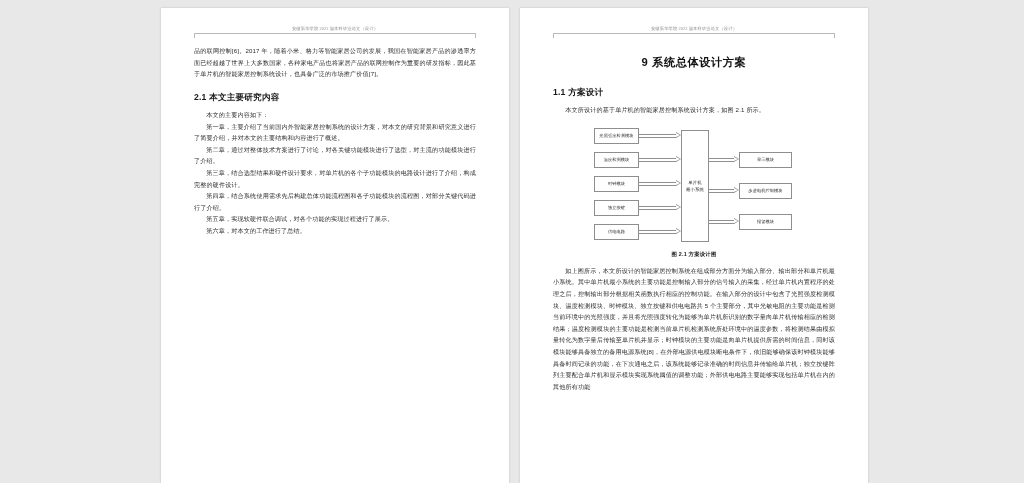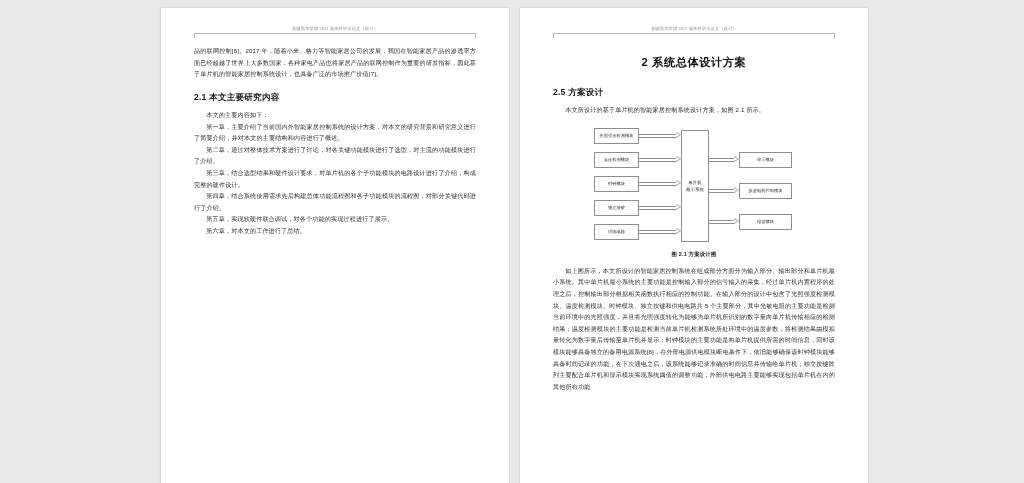--- a/index.html
+++ b/index.html
@@ -196,22 +196,22 @@
     </div>
 
   </div>
 
   <div class="page" id="page-right">
     <div class="page-inner">
       <div class="pg-header">安徽新华学院 2023 届本科毕业论文（设计）</div>
       <div class="hrule"></div>
 
       <div class="body-col">
-        <h1 class="chap">2 系统总体设计方案</h1>
-        <h2 class="sec">2.5 方案设计</h2>
+        <h1 class="chap">9 系统总体设计方案</h1>
+        <h2 class="sec">1.1 方案设计</h2>
         <p class="tx indent">本文所设计的基于单片机的智能家居控制系统设计方案，如图 2.1 所示。</p>
 
         <div class="diagram">
 
           <div class="blk blk-in" style="top:4px">光照强度检测模块</div>
           <div class="blk blk-in" style="top:28px">温度检测模块</div>
           <div class="blk blk-in" style="top:52px">时钟模块</div>
           <div class="blk blk-in" style="top:76px">独立按键</div>
           <div class="blk blk-in" style="top:100px">供电电路</div>
 

